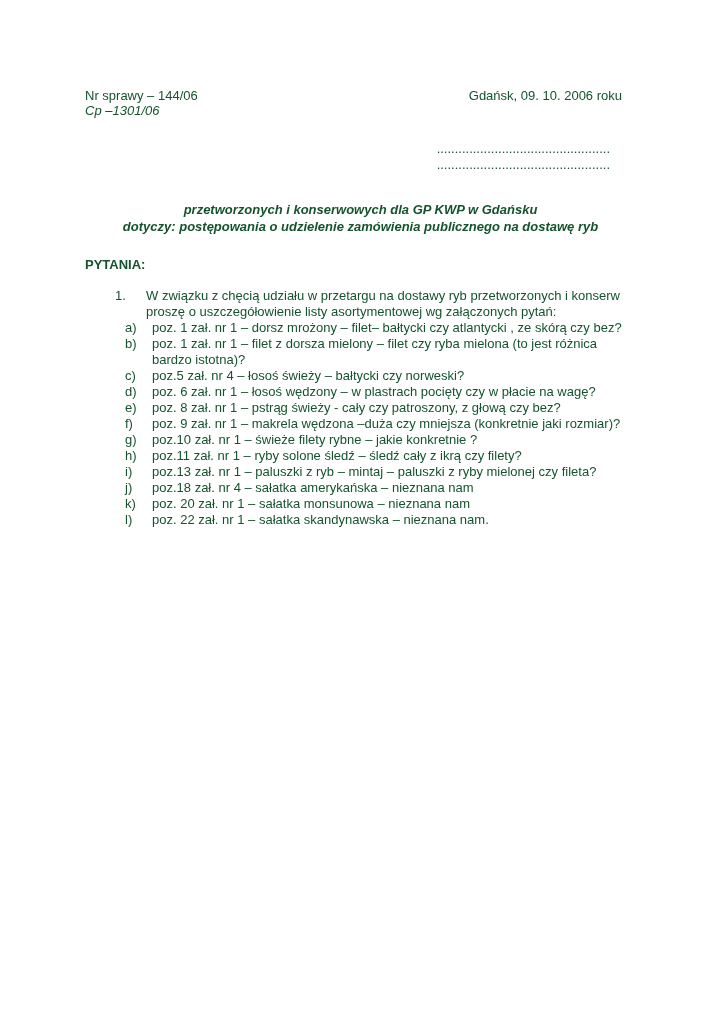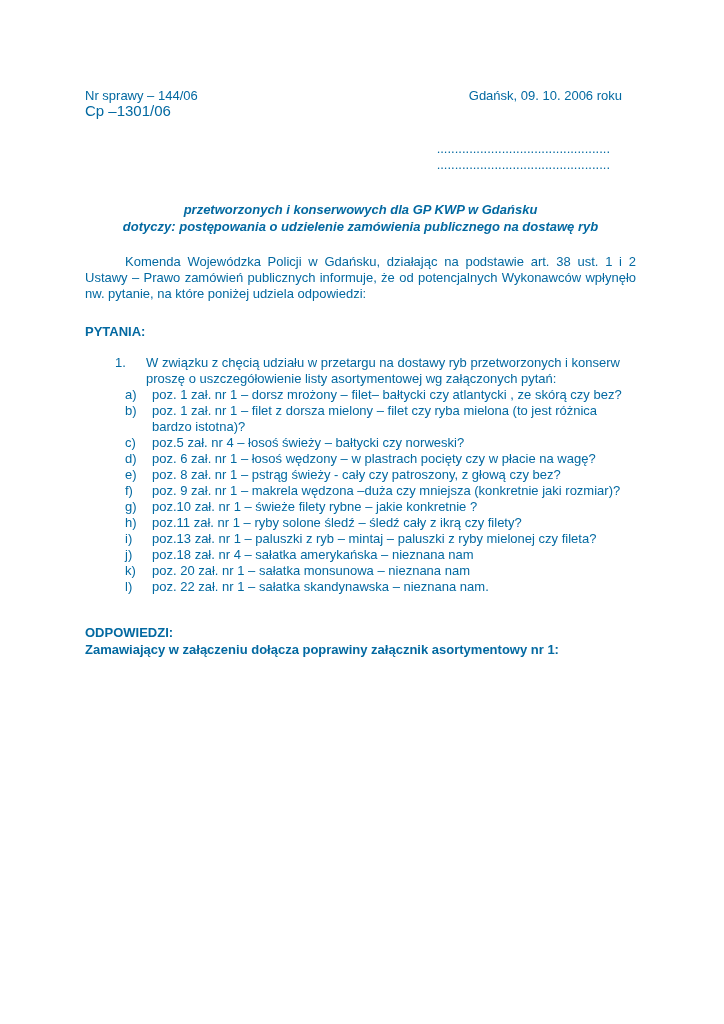--- a/index.html
+++ b/index.html
@@ -1,30 +1,30 @@
 <!DOCTYPE html>
 <html><head>
 <meta charset="utf-8">
 <style>
   html, body { margin: 0; padding: 0; background: #ffffff; }
   .page {
     position: relative;
     width: 724px;
     height: 1024px;
     background: #ffffff;
-    color: #0369a1;
+    color: #14532d;
     font-family: "Liberation Sans", "DejaVu Sans", sans-serif;
     font-size: 13px;
     line-height: 16px;
     box-sizing: border-box;
     padding: 88px 88px 40px 85px;
     overflow: hidden;
   }
   .header-row { display: flex; justify-content: space-between; align-items: flex-start; }
-  .case-secondary { font-size: 15px; line-height: 13px; }
+  .case-secondary { font-size: 13px; line-height: 13px; font-style: italic; }
   .place-date { margin-right: 14px; }
   .distribution { text-align: right; margin-top: 24px; margin-right: 26px; }
   .distribution div { line-height: 16px; }
   .subject {
     margin-top: 28px;
     text-align: center;
     font-weight: bold;
     font-style: italic;
     line-height: 17px;
   }
@@ -56,21 +56,20 @@
   <div class="distribution">
     <div>................................................</div>
     <div>................................................</div>
   </div>
 
   <div class="subject">
     <div>przetworzonych i konserwowych dla GP KWP w Gdańsku</div>
     <div>dotyczy: postępowania o udzielenie zamówienia publicznego na dostawę ryb</div>
   </div>
 
-  <div class="intro">Komenda Wojewódzka Policji w Gdańsku, działając na podstawie art. 38 ust. 1 i 2 Ustawy – Prawo zamówień publicznych informuje, że od potencjalnych Wykonawców wpłynęło nw. pytanie, na które poniżej udziela odpowiedzi:</div>
 
   <div class="section-heading">PYTANIA:</div>
 
   <div class="qlist">
     <div class="q-item">
       <span class="q-label">1.</span>
       <span class="q-text">W związku z chęcią udziału w przetargu na dostawy ryb przetworzonych i konserw proszę o uszczegółowienie listy asortymentowej wg załączonych pytań:</span>
     </div>
 
     <div class="sub-item">
@@ -116,18 +115,14 @@
     <div class="sub-item">
       <span class="sub-label">k)</span>
       <span class="sub-text">poz. 20 zał. nr 1 – sałatka monsunowa – nieznana nam</span>
     </div>
     <div class="sub-item">
       <span class="sub-label">l)</span>
       <span class="sub-text">poz. 22 zał. nr 1 – sałatka skandynawska – nieznana nam.</span>
     </div>
   </div>
 
-  <div class="answers">
-    <div>ODPOWIEDZI:</div>
-    <div>Zamawiający w załączeniu dołącza poprawiny załącznik asortymentowy nr 1:</div>
-  </div>
 
 </div>
 
 </body></html>

